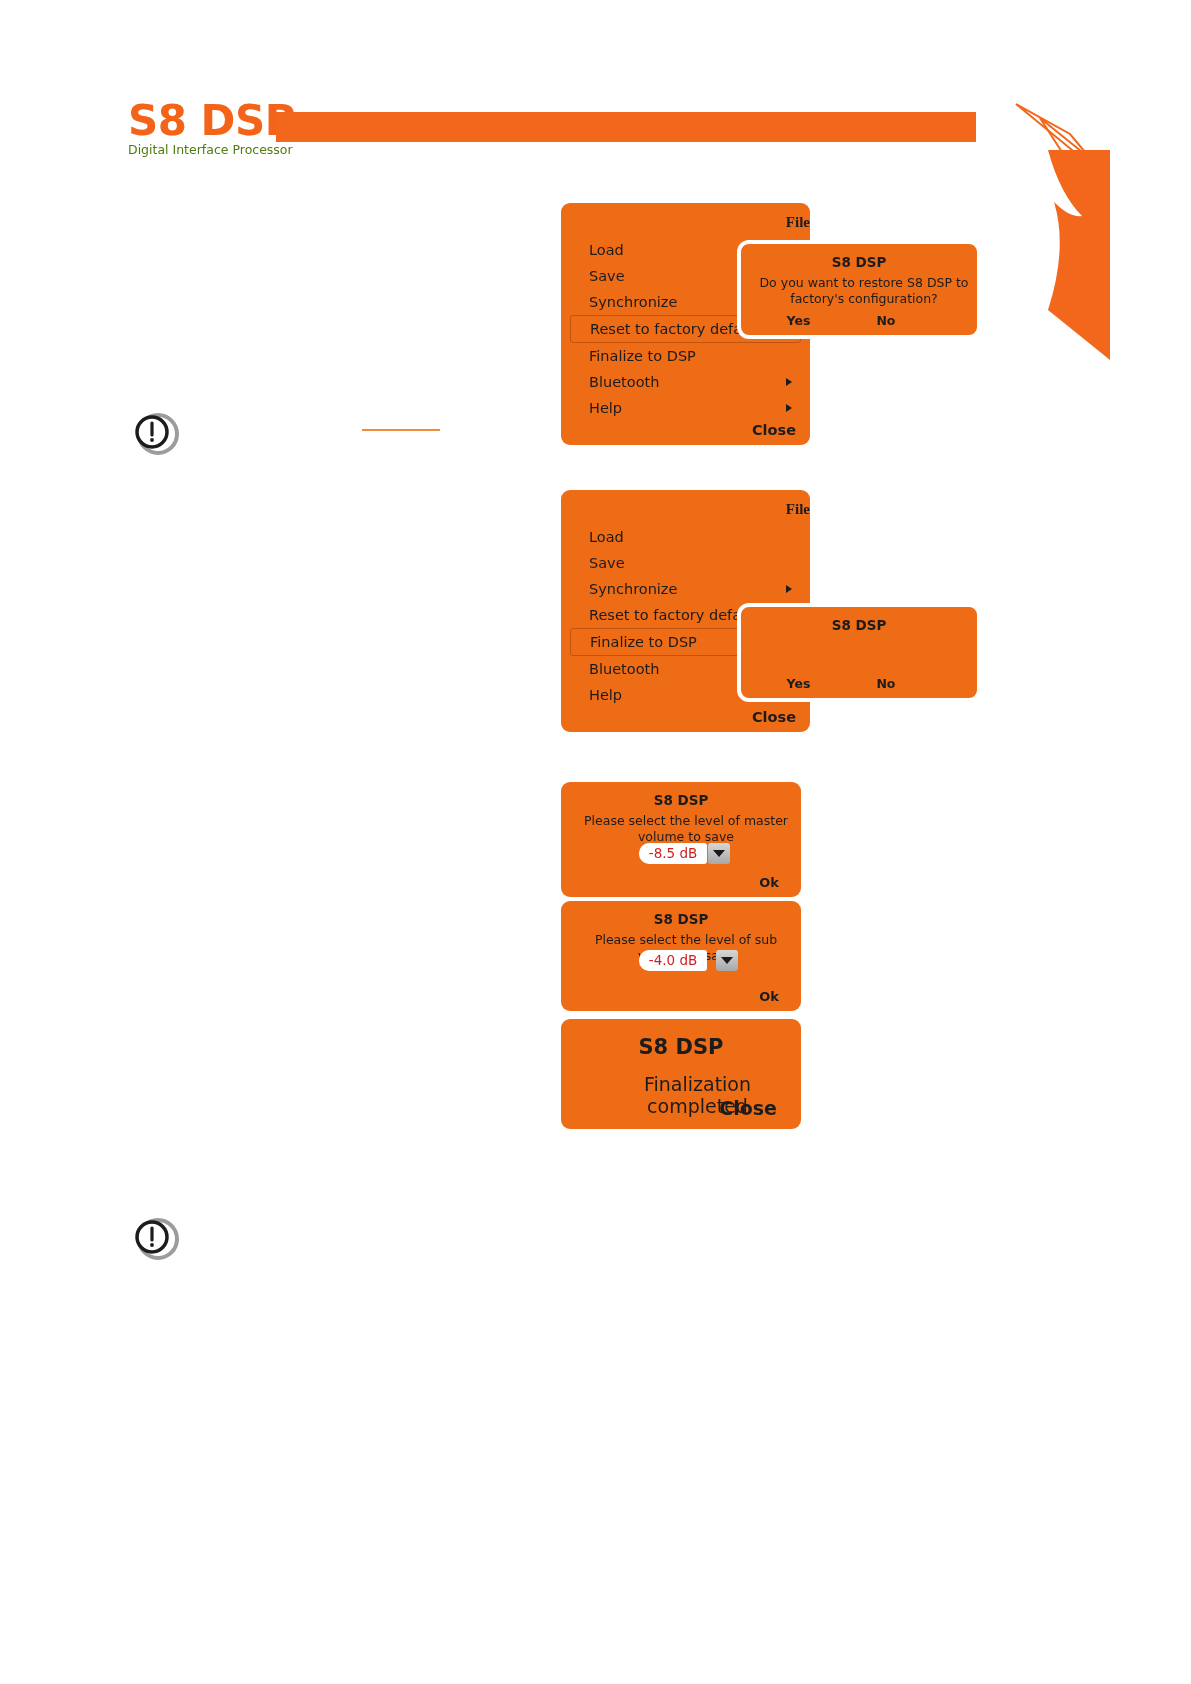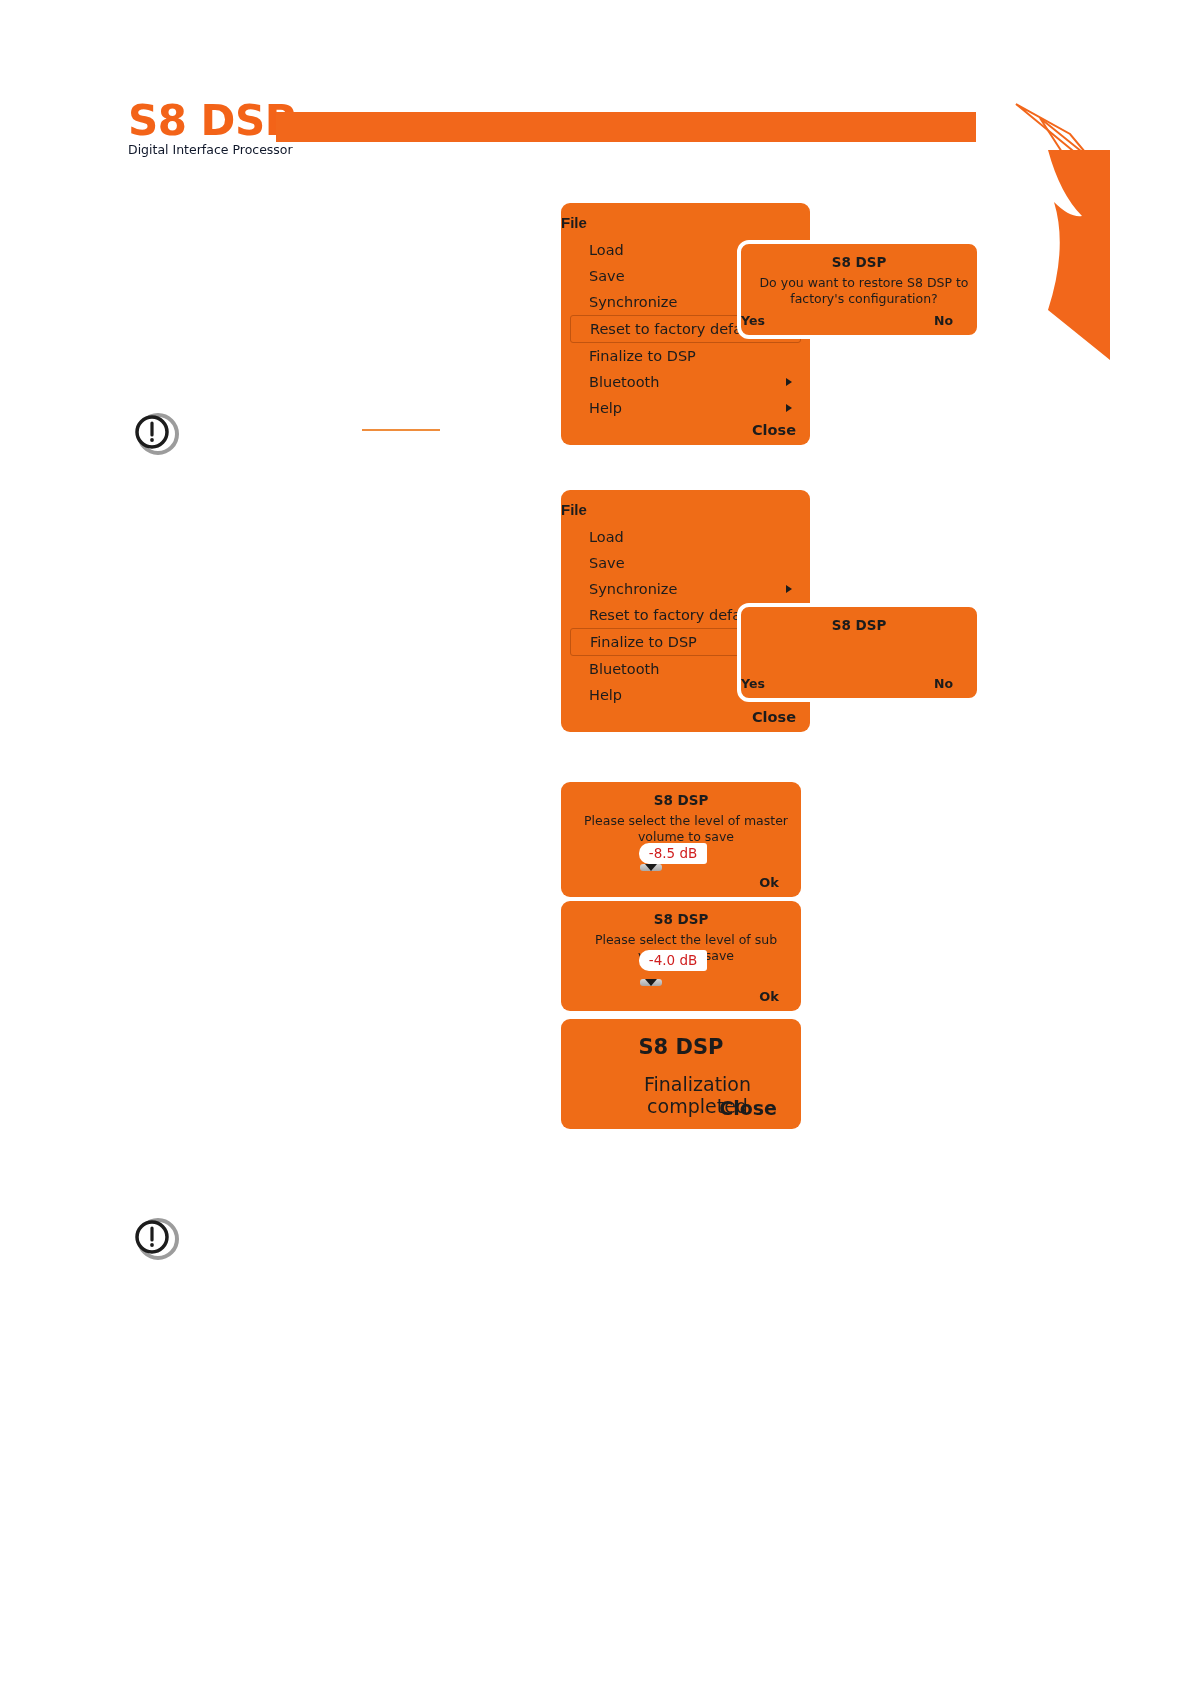--- a/index.html
+++ b/index.html
@@ -34,21 +34,21 @@
     font-size: 42px;
     line-height: 42px;
     color: #f36318;
     letter-spacing: -0.5px;
     white-space: nowrap;
   }
   #logo-sub {
     font-family: "DejaVu Sans", sans-serif;
     font-size: 12.5px;
     line-height: 14px;
-    color: #0f172a;
+    color: #4d7c0f;
     white-space: nowrap;
     margin-top: 1px;
   }
   #header-bar {
     position: absolute;
     left: 276px;
     top: 112px;
     width: 700px;
     height: 30px;
     background: #f2671b;
@@ -83,22 +83,22 @@
     background: #ef6c17;
     border-radius: 9px;
     box-sizing: border-box;
   }
   .ui-card.framed {
     border: 4px solid #ffffff;
     border-radius: 12px;
   }
 
   .menu-title {
-    text-align: left;
-    font-family: Liberation Sans, sans-serif;
+    text-align: right;
+    font-family: Liberation Serif, serif;
     font-weight: bold;
     font-size: 15px;
     color: #1c1c1c;
     padding-top: 11px;
     padding-bottom: 6px;
   }
   .menu-list {
     margin: 0;
     padding: 0;
     list-style: none;
@@ -156,23 +156,23 @@
     font-size: 12.5px;
     line-height: 16px;
     color: #1c1c1c;
     padding: 5px 0 0 10px;
   }
   .dlg-actions {
     position: absolute;
     left: 0; right: 0;
     bottom: 7px;
     display: flex;
-    justify-content: space-between;
+    justify-content: center;
     gap: 66px;
-    padding-right: 24px;
+    padding-right: 36px;
     box-sizing: border-box;
   }
   .dlg-btn {
     font-family: "DejaVu Sans", sans-serif;
     font-weight: bold;
     font-size: 12.5px;
     color: #1c1c1c;
   }
   .dlg-btn-single {
     position: absolute;
@@ -183,21 +183,20 @@
     font-size: 13px;
     color: #1c1c1c;
   }
 
   
   .combo-wrap {
     position: absolute;
     display: flex;
     align-items: stretch;
     height: 21px;
-    flex-direction: column;
   }
   .combo-value {
     background: #ffffff;
     border-radius: 10px 3px 3px 10px;
     min-width: 68px;
     text-align: center;
     font-family: "DejaVu Sans", sans-serif;
     font-size: 13.5px;
     color: #d01e1e;
     line-height: 21px;

